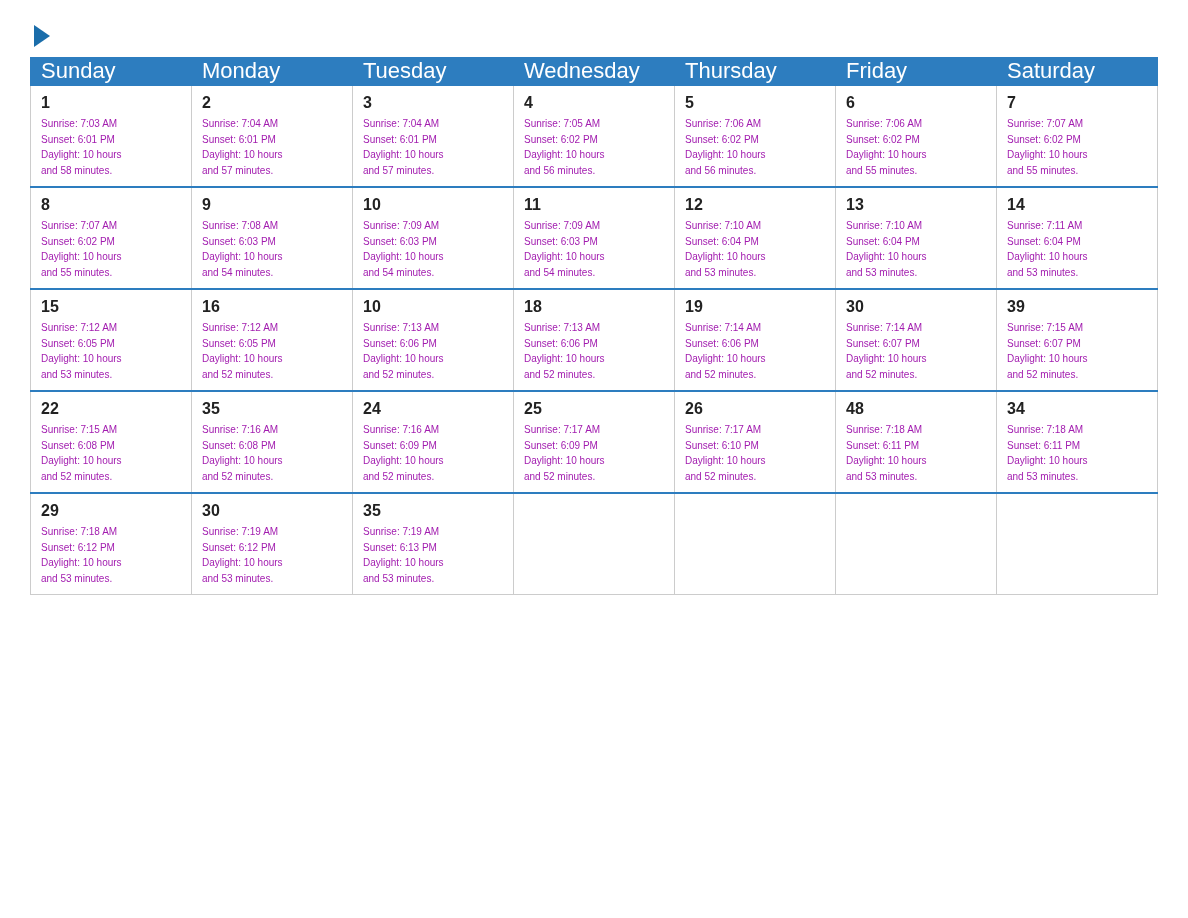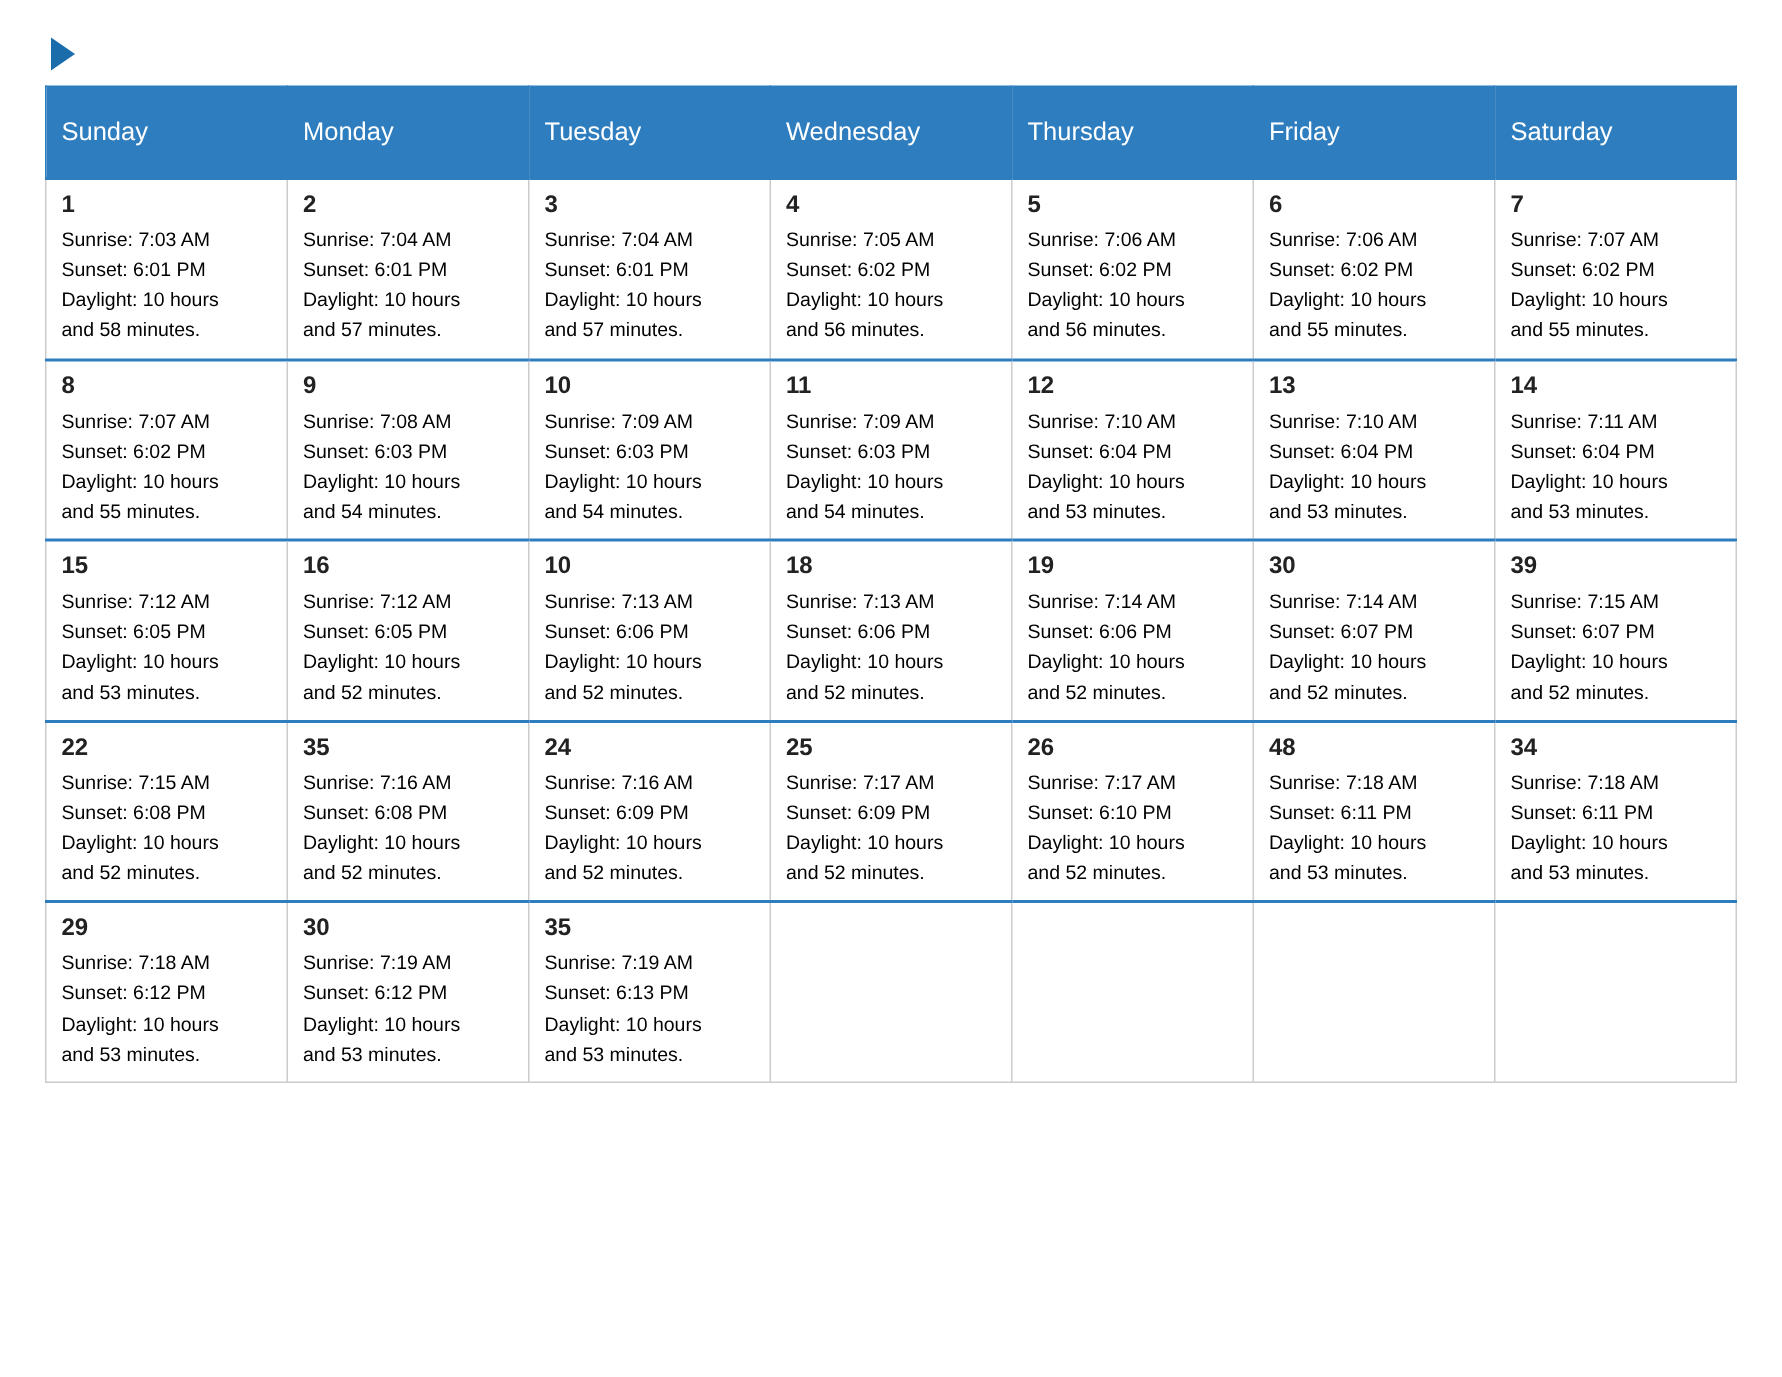--- a/index.html
+++ b/index.html
@@ -63,23 +63,23 @@
       margin-top: 4px;
     }
     .calendar {
       width: 100%;
       border-collapse: collapse;
       margin-top: 10px;
     }
     .calendar th {
       background: #2d7dbf;
       color: #fff;
-      font-size: 17px;
+      font-size: 22px;
       font-weight: normal;
-      padding: 20px 10px;
+      padding: 0 10px;
       text-align: left;
       border: 1px solid #2d7dbf;
     }
     .calendar td {
       vertical-align: top;
       padding: 8px 10px;
       border: 1px solid #ccc;
       border-top: 2px solid #2d7dbf;
       width: calc(100% / 7);
       min-height: 100px;
@@ -88,22 +88,22 @@
       border-top: 2px solid #2d7dbf;
     }
     .day-number {
       font-size: 16px;
       font-weight: bold;
       color: #222;
       display: block;
       margin-bottom: 4px;
     }
     .day-info {
-      font-size: 13px;
-      color: #000000;
+      font-size: 10px;
+      color: #a21caf;
       line-height: 1.55;
     }
     .empty-cell {
       border-top: 2px solid #2d7dbf;
       background: #fff;
     }
   </style>
 </head>
 <body>
 

